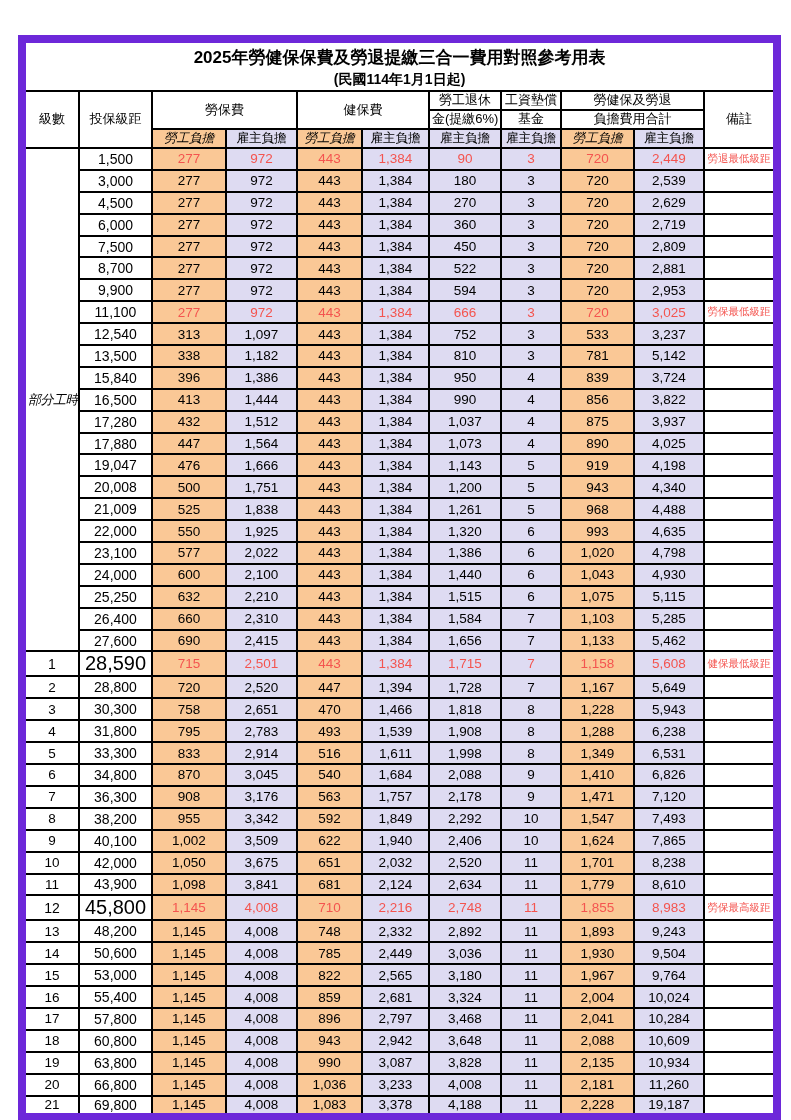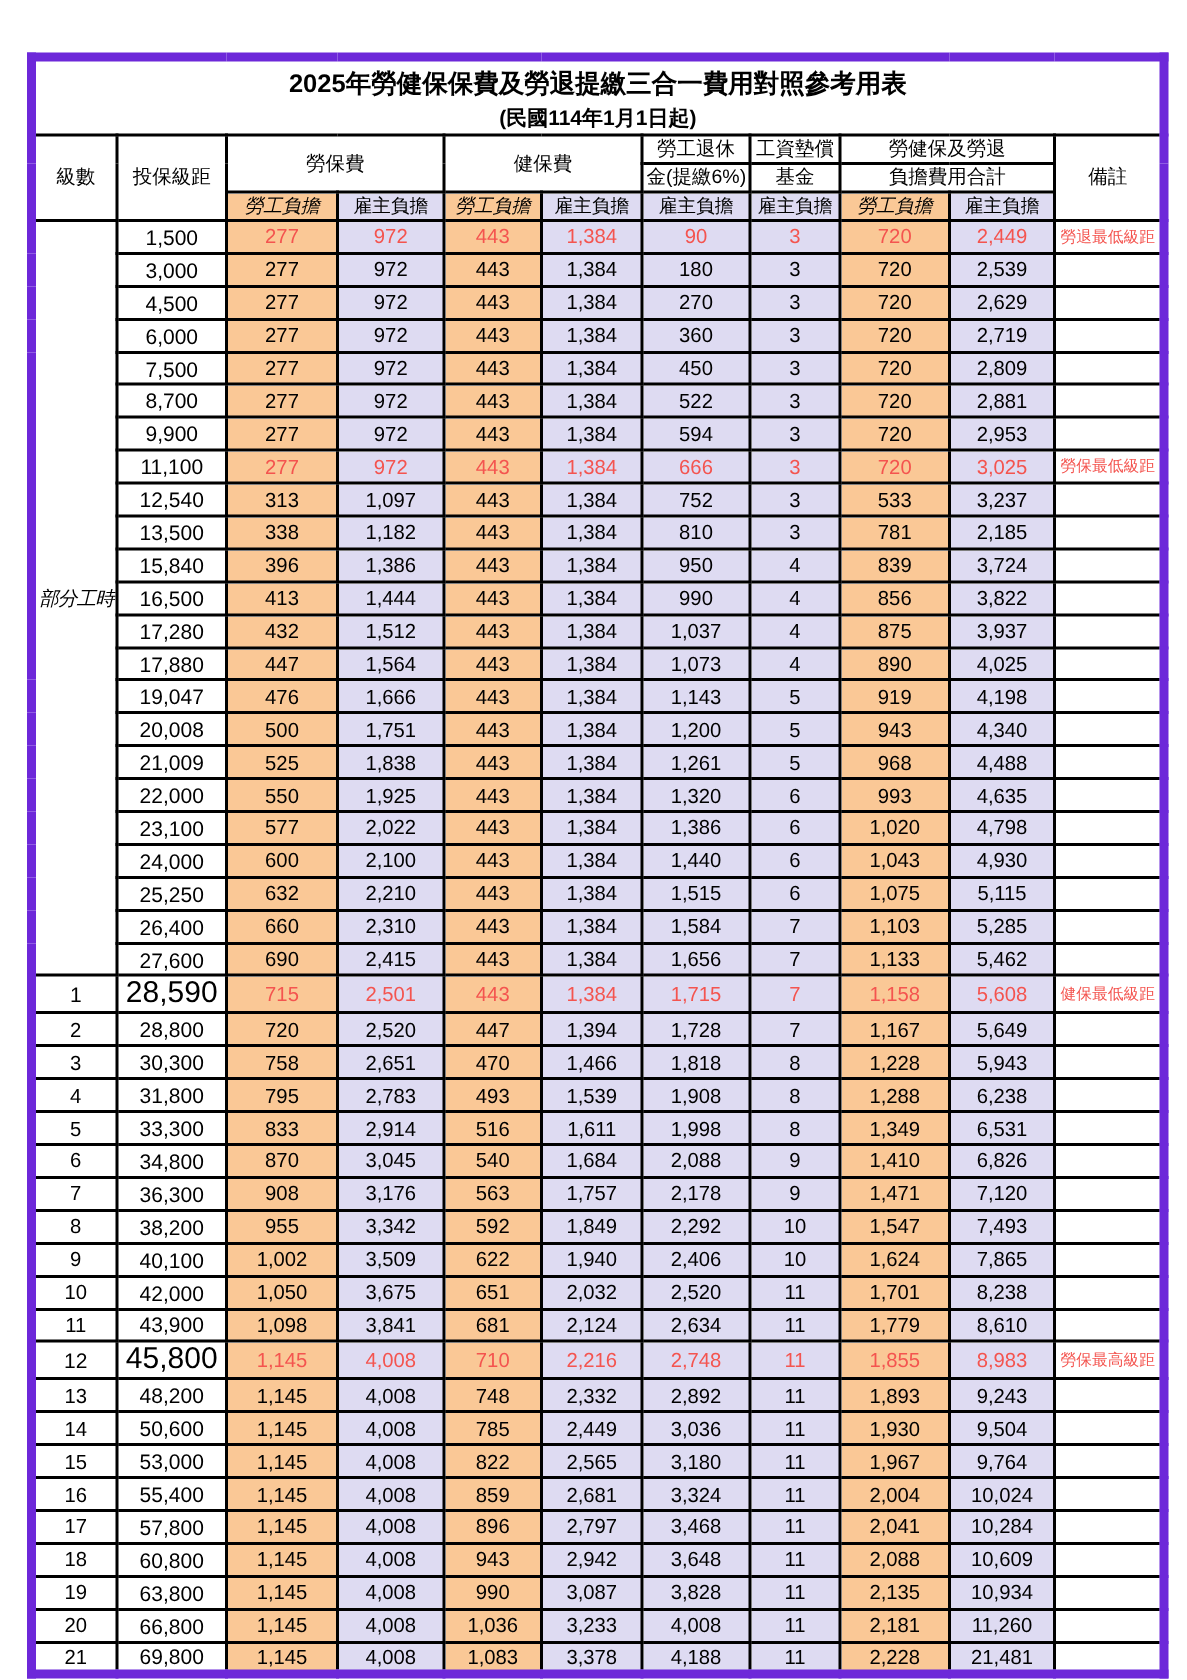--- a/index.html
+++ b/index.html
@@ -8,21 +8,21 @@
     width: 791px; height: 1120px;
     background: #ffffff;
     font-family: "Liberation Sans", "DejaVu Sans", sans-serif;
     color: #000;
   }
   table#fee-table {
     border-collapse: collapse;
     table-layout: fixed;
     width: 755px;
     margin: 35px 0 0 18px;
-    border: 6px solid #6d28d9;
+    border: 8px solid #6d28d9;
   }
   #fee-table th, #fee-table td {
     border: 2px solid #000;
     padding: 0 2px;
     text-align: center;
     vertical-align: middle;
     white-space: nowrap;
     overflow: hidden;
     font-weight: normal;
   }
@@ -210,21 +210,21 @@
       </tr>
       <tr>
         <td class="salary-cell">13,500</td>
         <td class="emp">338</td>
         <td class="er">1,182</td>
         <td class="emp">443</td>
         <td class="er">1,384</td>
         <td class="er">810</td>
         <td class="er">3</td>
         <td class="emp">781</td>
-        <td class="er">2,185</td>
+        <td class="er">5,142</td>
         <td class="remark-cell"></td>
       </tr>
       <tr>
         <td class="salary-cell">15,840</td>
         <td class="emp">396</td>
         <td class="er">1,386</td>
         <td class="emp">443</td>
         <td class="er">1,384</td>
         <td class="er">950</td>
         <td class="er">4</td>
@@ -639,17 +639,17 @@
       <tr>
         <td class="level-cell">21</td>
         <td class="salary-cell">69,800</td>
         <td class="emp">1,145</td>
         <td class="er">4,008</td>
         <td class="emp">1,083</td>
         <td class="er">3,378</td>
         <td class="er">4,188</td>
         <td class="er">11</td>
         <td class="emp">2,228</td>
-        <td class="er">21,481</td>
+        <td class="er">19,187</td>
         <td class="remark-cell"></td>
       </tr>
     </tbody>
 </table>
 
 </body></html>

